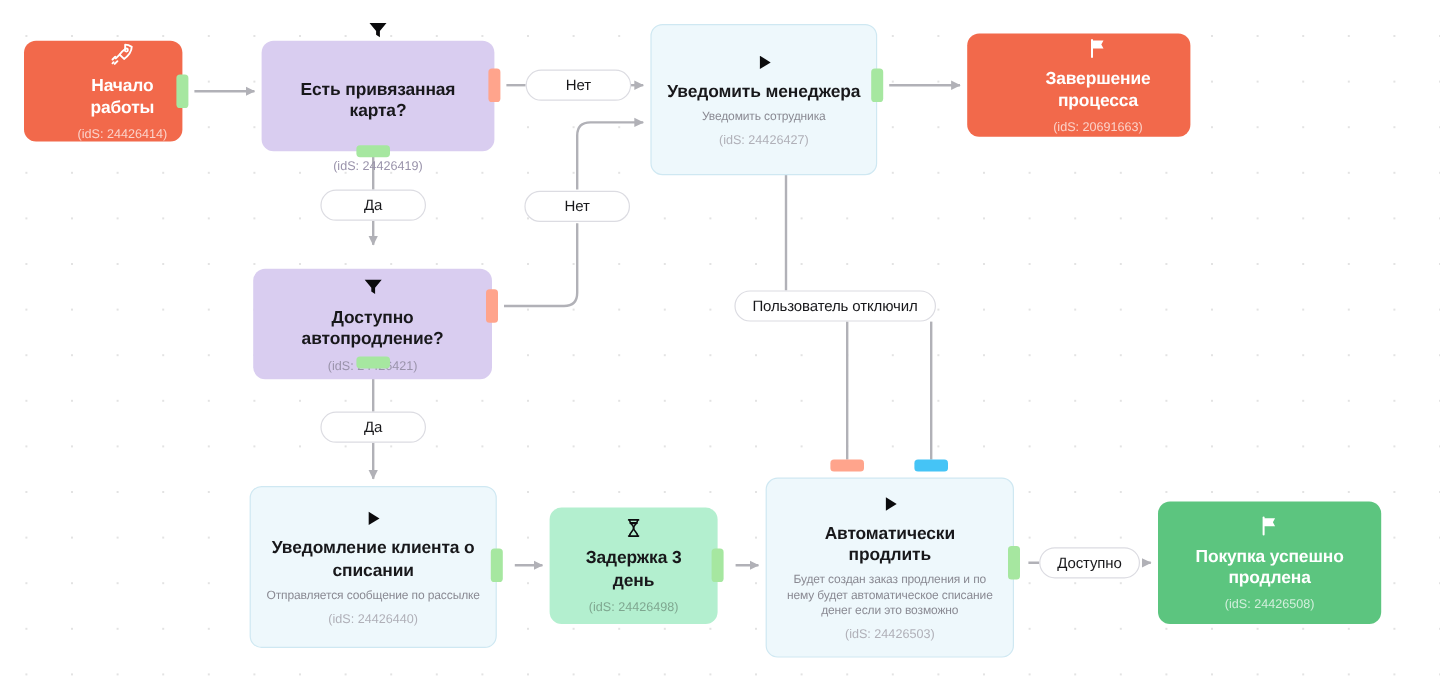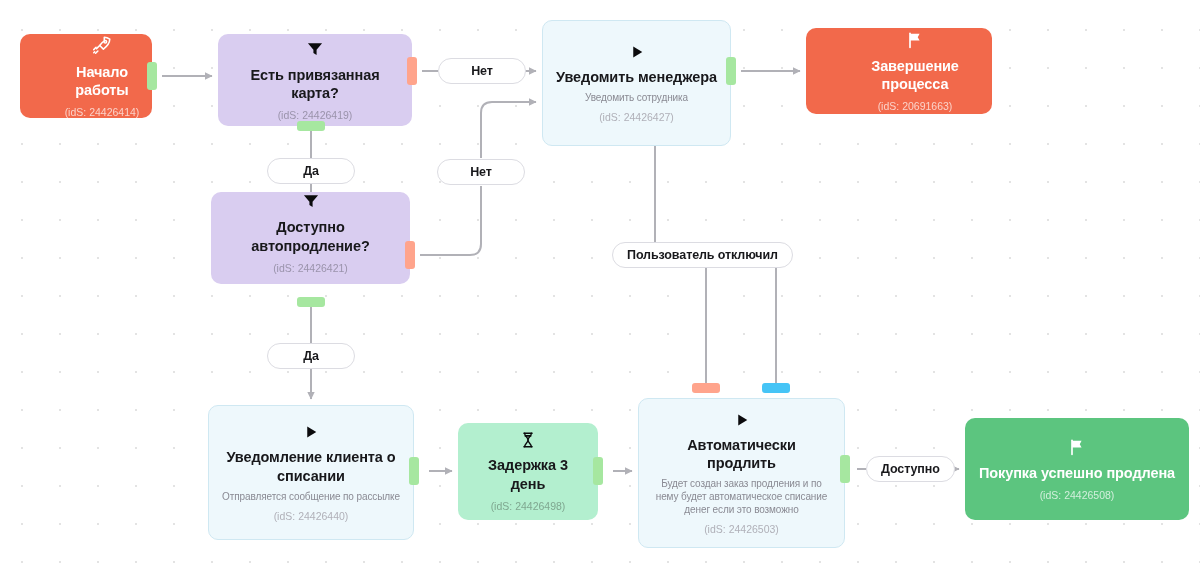--- a/index.html
+++ b/index.html
@@ -122,21 +122,21 @@
     box-sizing: border-box;
     background: #ffffff;
     border: 1px solid #dcdce2;
     border-radius: 14px;
     height: 26px;
     display: flex;
     align-items: center;
     justify-content: center;
     padding: 0 14px;
     font-size: 12.5px;
-    font-weight: bold;
+    font-weight: normal;
     color: #18181b;
     letter-spacing: -0.1px;
     white-space: nowrap;
     z-index: 8;
   }
 
   .icon svg { display: block; }
 </style>
 </head>
 <body>
@@ -189,21 +189,21 @@
         <path d="M5.5 14.5 3 17"></path>
         <path d="M7.5 18.5 5 21"></path>
         <path d="M4 19.5 3 20.5"></path>
       </svg>
     </span>
     <div class="title">Начало работы</div>
     <div class="nodeid">(idS: 24426414)</div>
   </div>
   <div class="handle h-green h-v" style="left:147px; top:62px;"></div>
 
-  <div class="node n-purple" style="left:218px; top:34px; width:194px; height:92px;">
+  <div class="node n-purple" style="left:218px; top:34px; width:194px; height:92px;gap:24px;">
     <span class="icon">
       <svg width="20" height="20" viewBox="0 0 24 24" fill="#0b0b0d">
         <path d="M3.5 5h17l-6.6 8v6.2l-3.8-2.4V13z"></path>
       </svg>
     </span>
     <div class="title">Есть привязанная карта?</div>
     <div class="nodeid">(idS: 24426419)</div>
   </div>
   <div class="handle h-salmon h-v" style="left:407px; top:57px;"></div>
   <div class="handle h-green h-h" style="left:297px; top:121px;"></div>
@@ -224,21 +224,21 @@
     <span class="icon">
       <svg width="20" height="20" viewBox="0 0 24 24" fill="none" stroke="#ffffff" stroke-width="2" stroke-linecap="round" stroke-linejoin="round">
         <path d="M6 21V4"></path>
         <path d="M6 4.6h11.5l-2.2 4 2.2 4H6z" fill="#ffffff" stroke="none"></path>
       </svg>
     </span>
     <div class="title">Завершение процесса</div>
     <div class="nodeid">(idS: 20691663)</div>
   </div>
 
-  <div class="node n-purple" style="left:211px; top:192px; width:199px; height:92px;justify-content:flex-end;">
+  <div class="node n-purple" style="left:211px; top:224px; width:199px; height:92px;">
     <span class="icon">
       <svg width="20" height="20" viewBox="0 0 24 24" fill="#0b0b0d">
         <path d="M3.5 5h17l-6.6 8v6.2l-3.8-2.4V13z"></path>
       </svg>
     </span>
     <div class="title">Доступно автопродление?</div>
     <div class="nodeid">(idS: 24426421)</div>
   </div>
   <div class="handle h-salmon h-v" style="left:405px; top:241px;"></div>
   <div class="handle h-green h-h" style="left:297px; top:297px;"></div>
@@ -277,21 +277,21 @@
       </svg>
     </span>
     <div class="title">Автоматически продлить</div>
     <div class="subtitle">Будет создан заказ продления и по нему будет автоматическое списание денег если это возможно</div>
     <div class="nodeid">(idS: 24426503)</div>
   </div>
   <div class="handle h-salmon h-h" style="left:692px; top:383px;"></div>
   <div class="handle h-blue h-h" style="left:762px; top:383px;"></div>
   <div class="handle h-green h-v" style="left:840px; top:455px;"></div>
 
-  <div class="node n-green" style="left:965px; top:418px; width:224px; height:102px;">
+  <div class="node n-green" style="left:965px; top:418px; width:186px; height:102px;">
     <span class="icon">
       <svg width="20" height="20" viewBox="0 0 24 24" fill="none" stroke="#ffffff" stroke-width="2" stroke-linecap="round" stroke-linejoin="round">
         <path d="M6 21V4"></path>
         <path d="M6 4.6h11.5l-2.2 4 2.2 4H6z" fill="#ffffff" stroke="none"></path>
       </svg>
     </span>
     <div class="title">Покупка успешно продлена</div>
     <div class="nodeid">(idS: 24426508)</div>
   </div>
 

